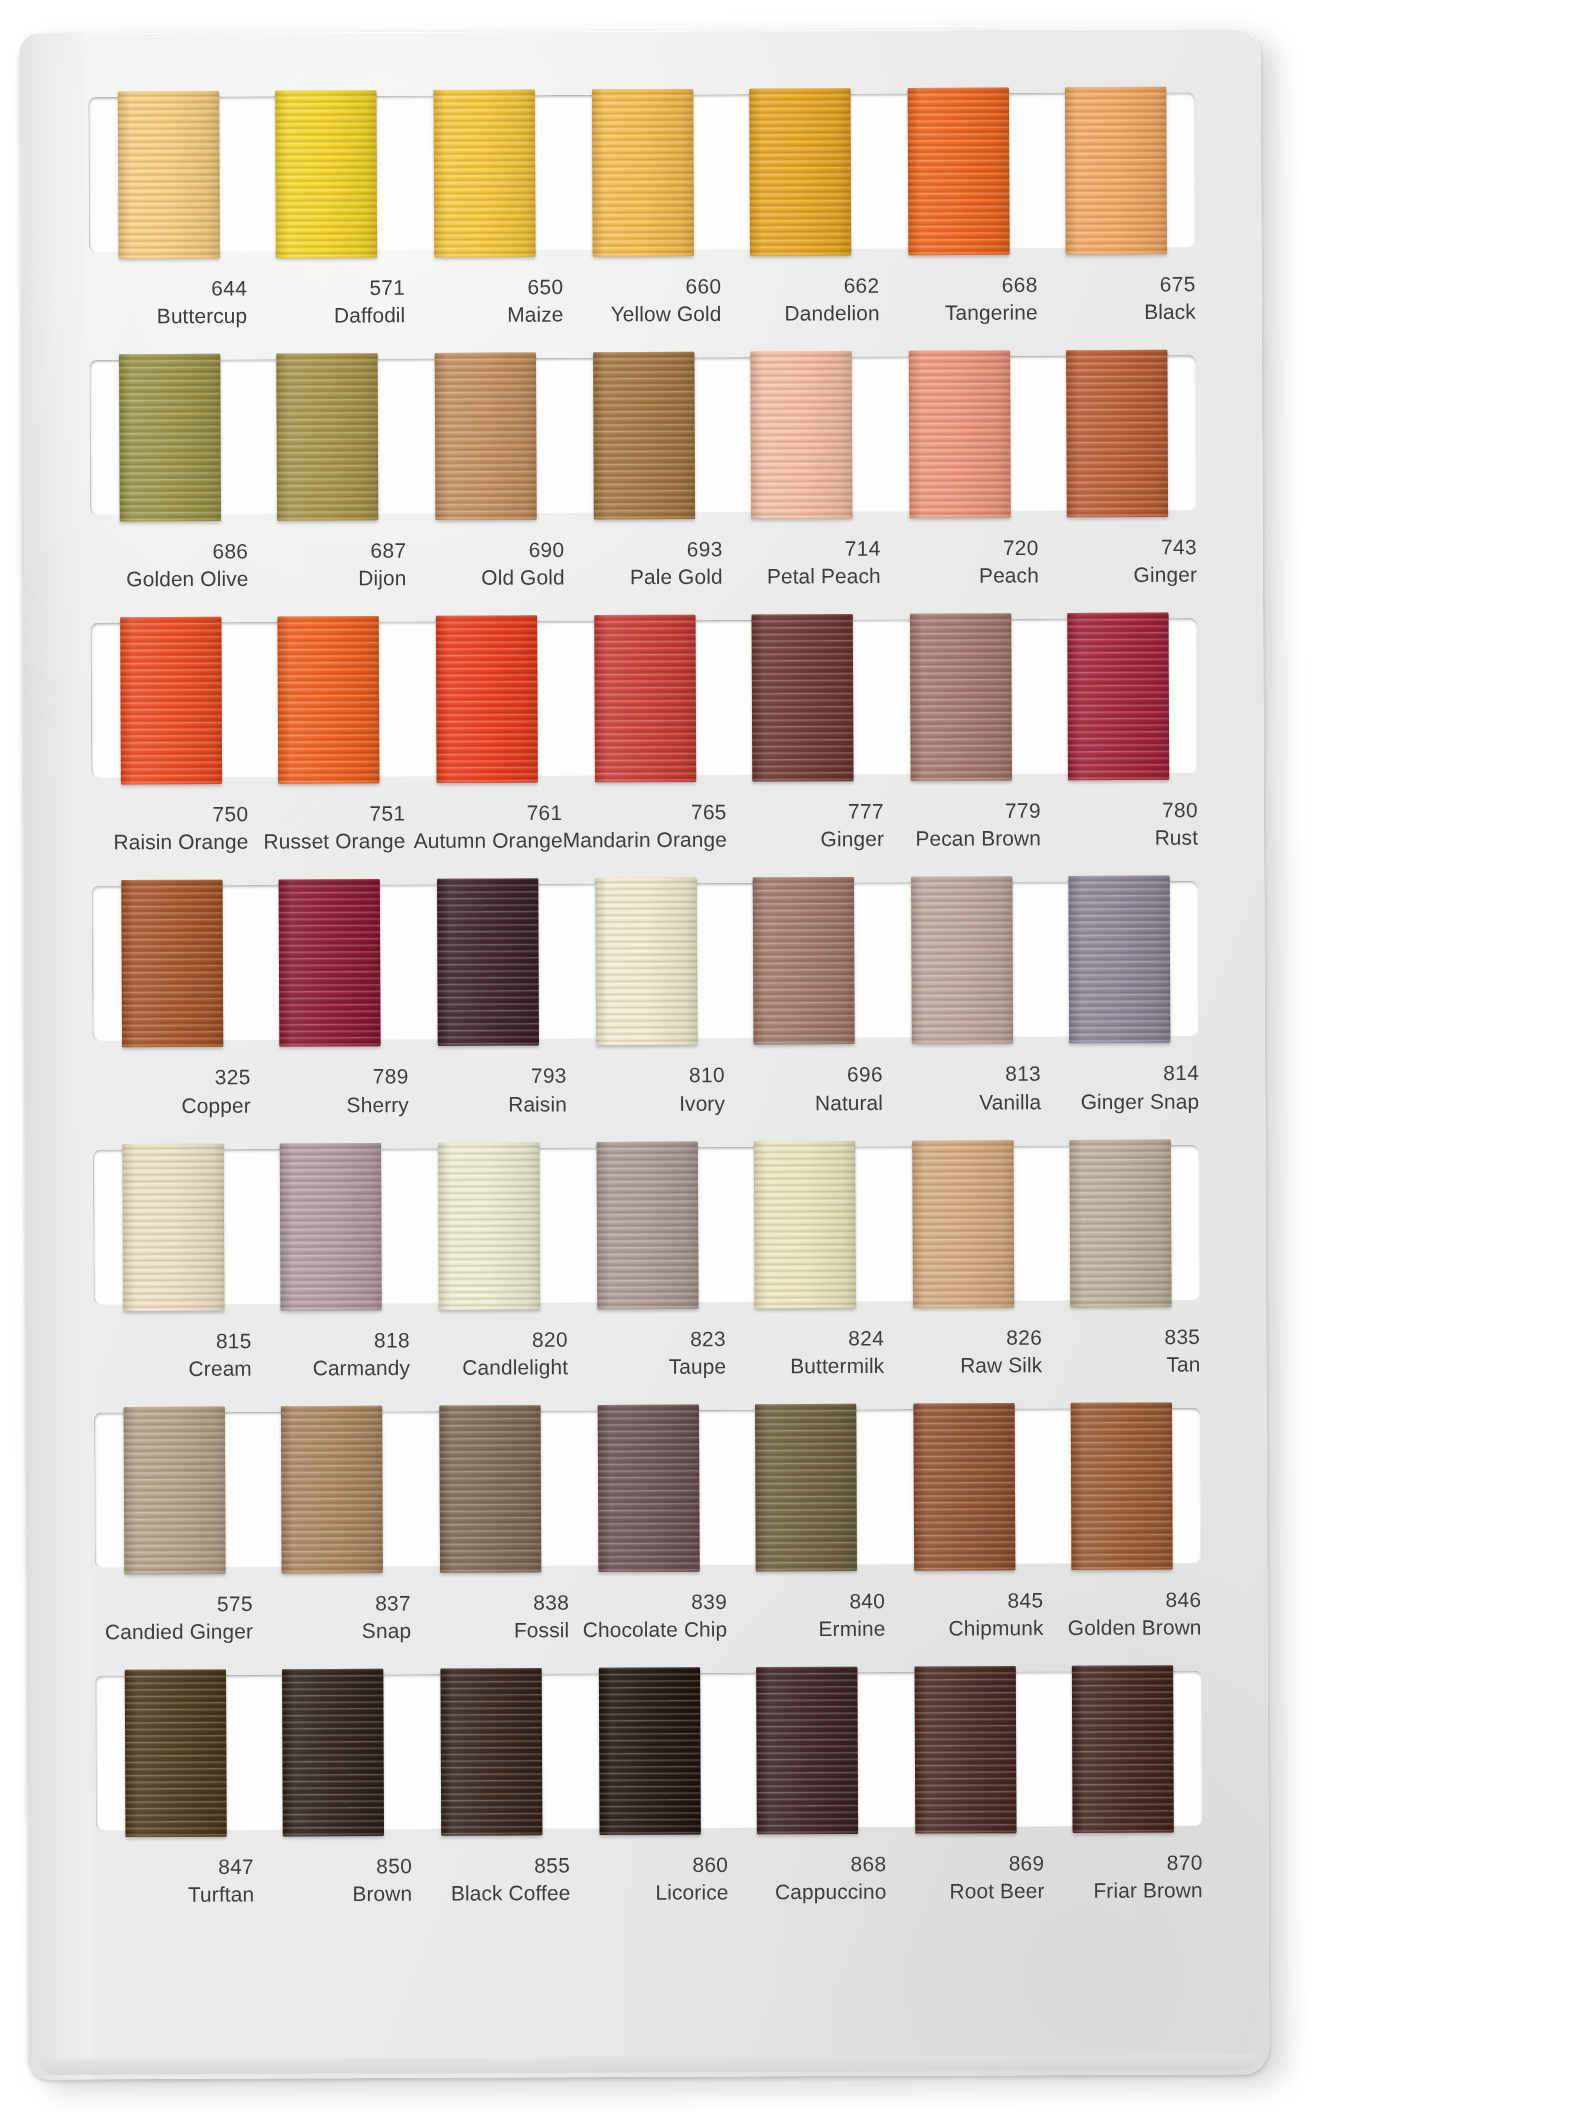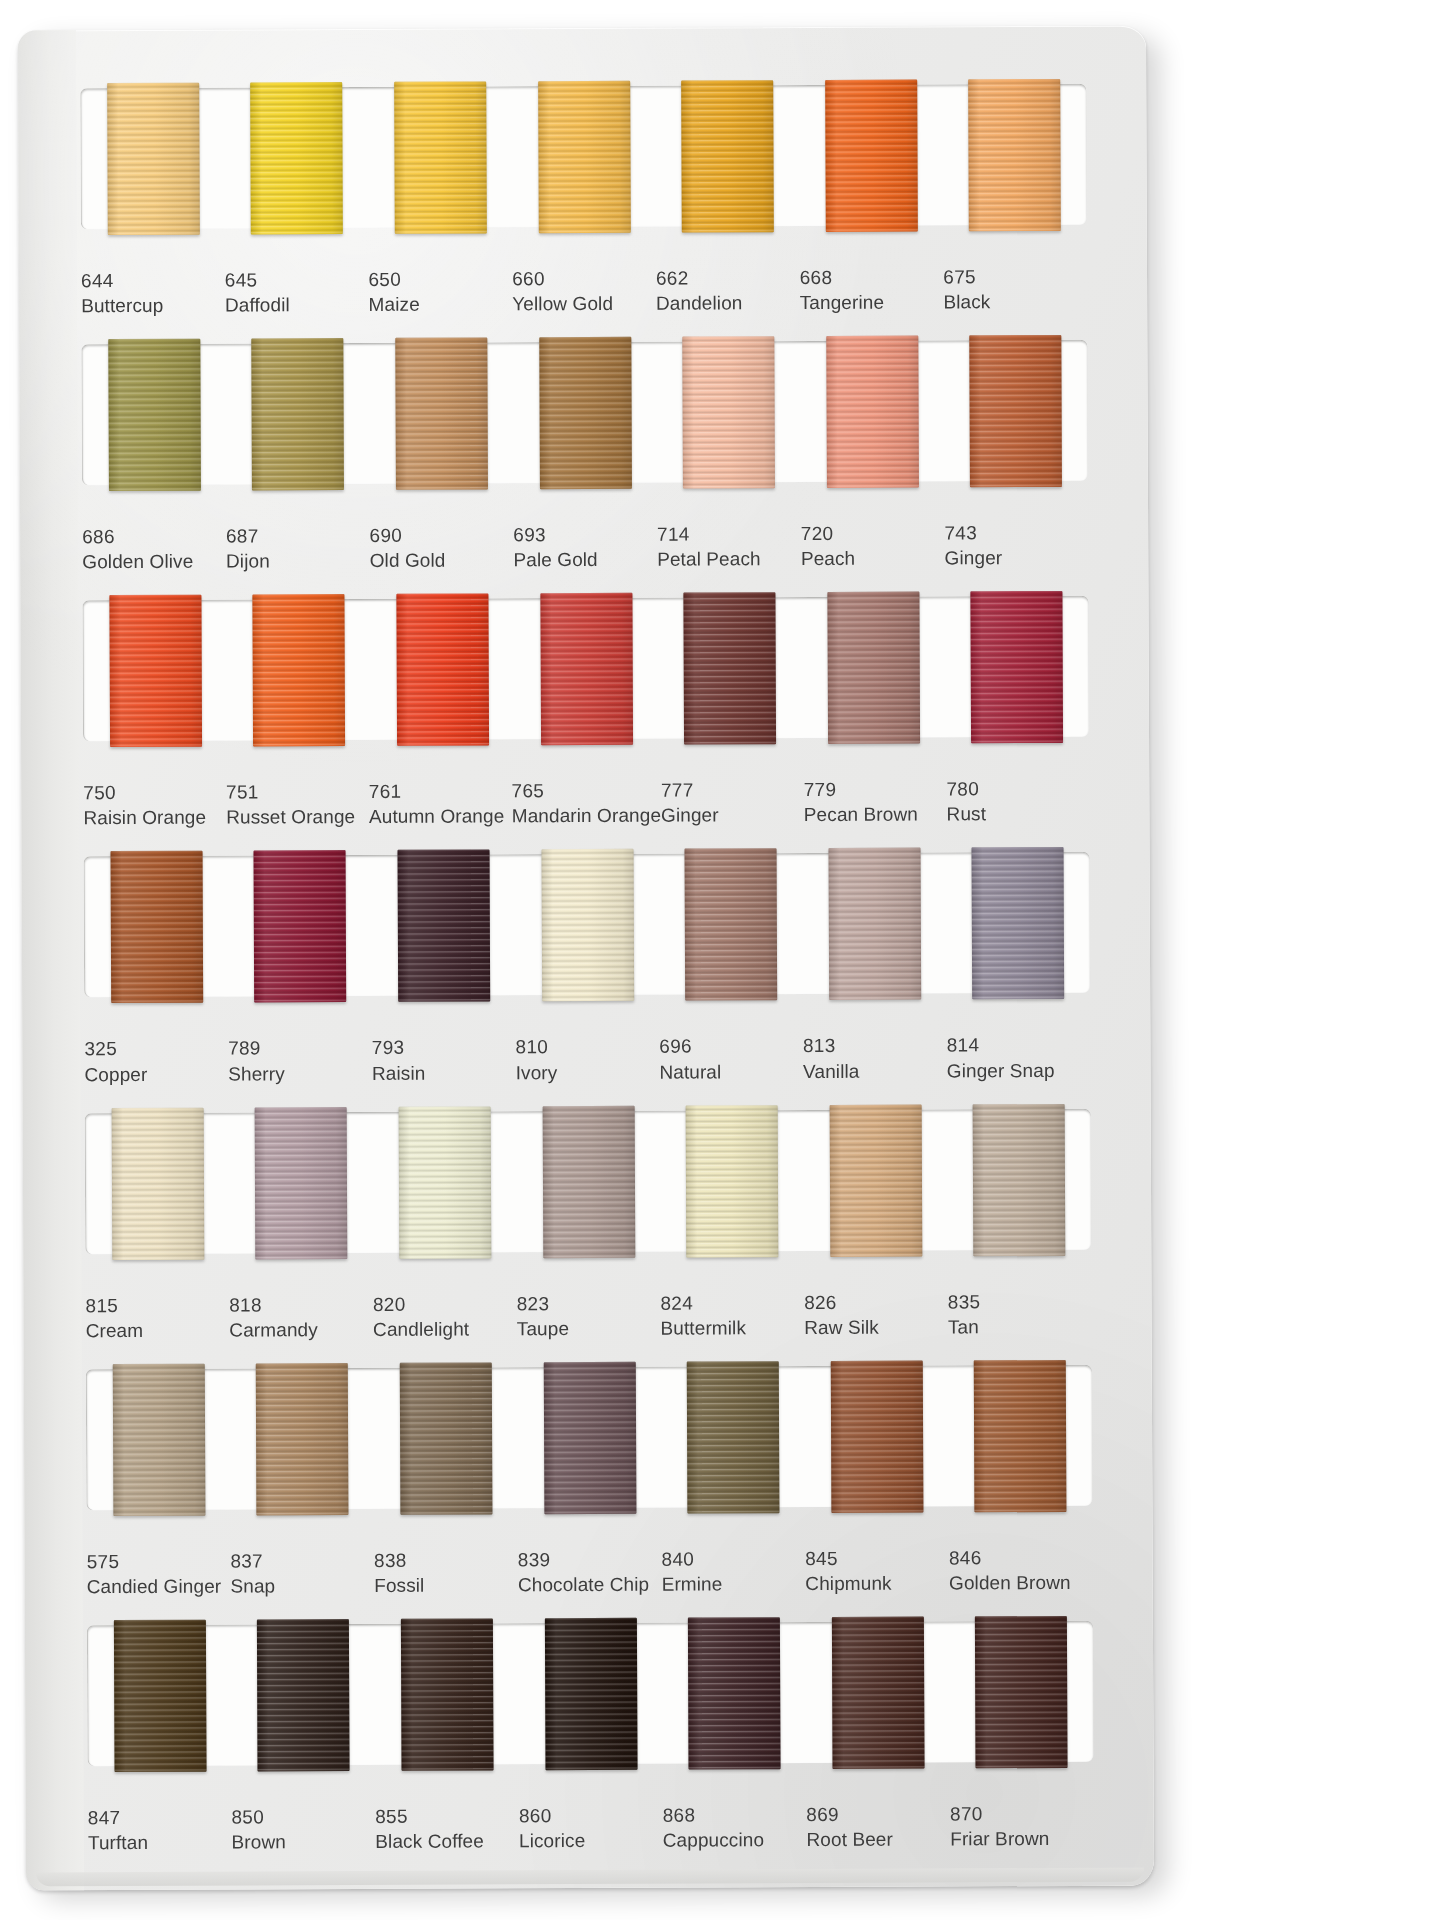--- a/index.html
+++ b/index.html
@@ -134,25 +134,24 @@
     pointer-events: none;
   }
 
   
   .label-row {
     display: flex;
     margin-top: 22px;
   }
   .label-cell {
     flex: 1 1 0;
-    text-align: left;
+    text-align: right;
     color: #3d3d3d;
     line-height: 1.32;
     white-space: nowrap;
-    margin-top: 17px;
   }
   .label-code {
     font-size: 19px;
     letter-spacing: 0.3px;
   }
   .label-name {
     font-size: 19px;
     letter-spacing: 0.1px;
   }
 
@@ -199,21 +198,21 @@
             <div class="swatch-cell">
               <div class="ribbon" style="background: rgb(244, 168, 96);"></div>
             </div>
           </div>
           <div class="label-row">
             <div class="label-cell">
               <div class="label-code">644</div>
               <div class="label-name">Buttercup</div>
             </div>
             <div class="label-cell">
-              <div class="label-code">645</div>
+              <div class="label-code">571</div>
               <div class="label-name">Daffodil</div>
             </div>
             <div class="label-cell">
               <div class="label-code">650</div>
               <div class="label-name">Maize</div>
             </div>
             <div class="label-cell">
               <div class="label-code">660</div>
               <div class="label-name">Yellow Gold</div>
             </div>

